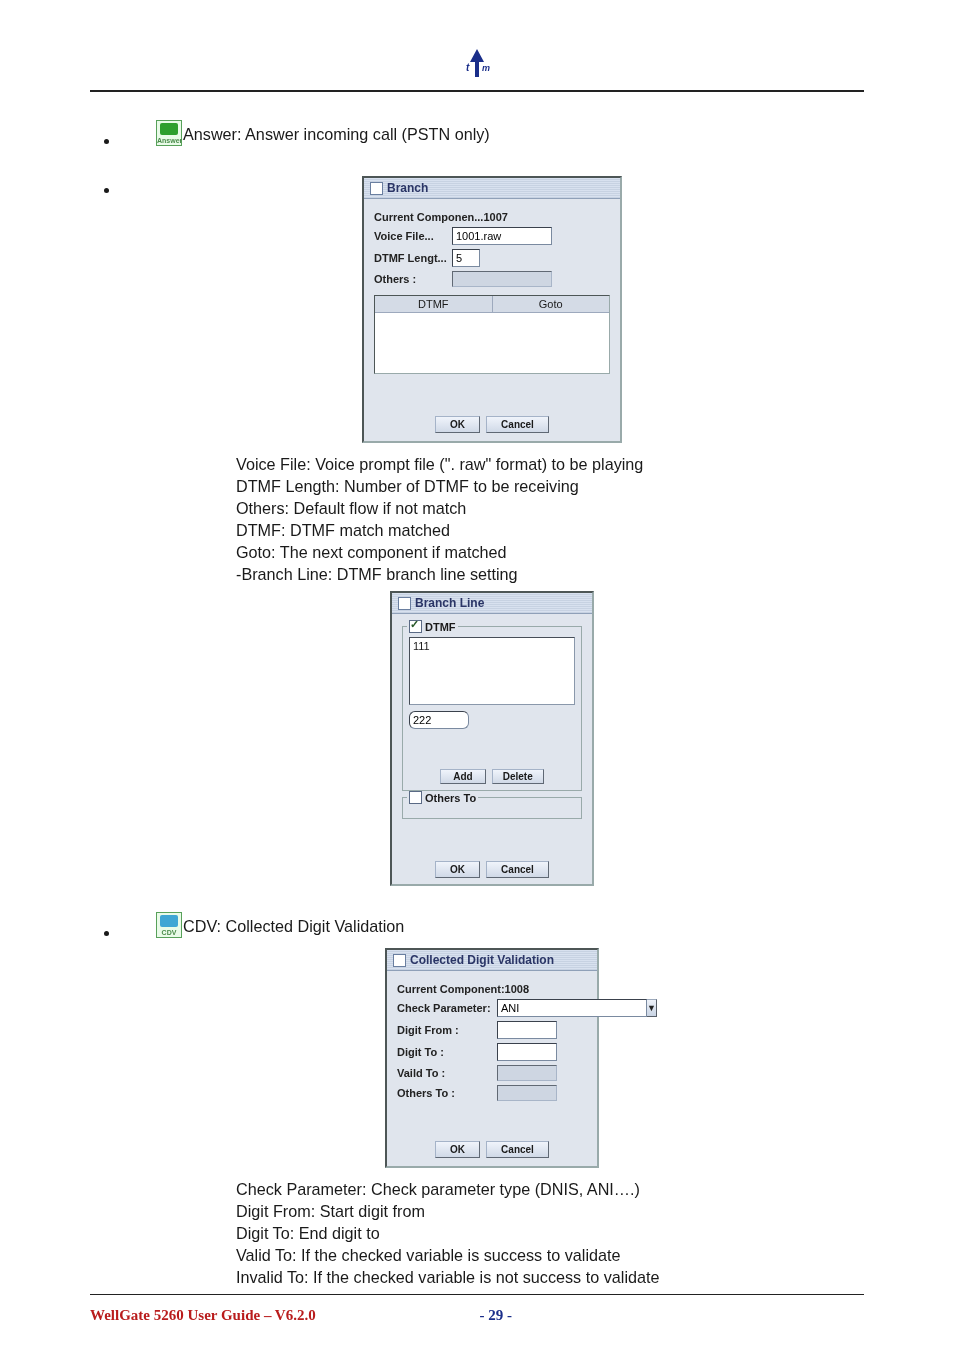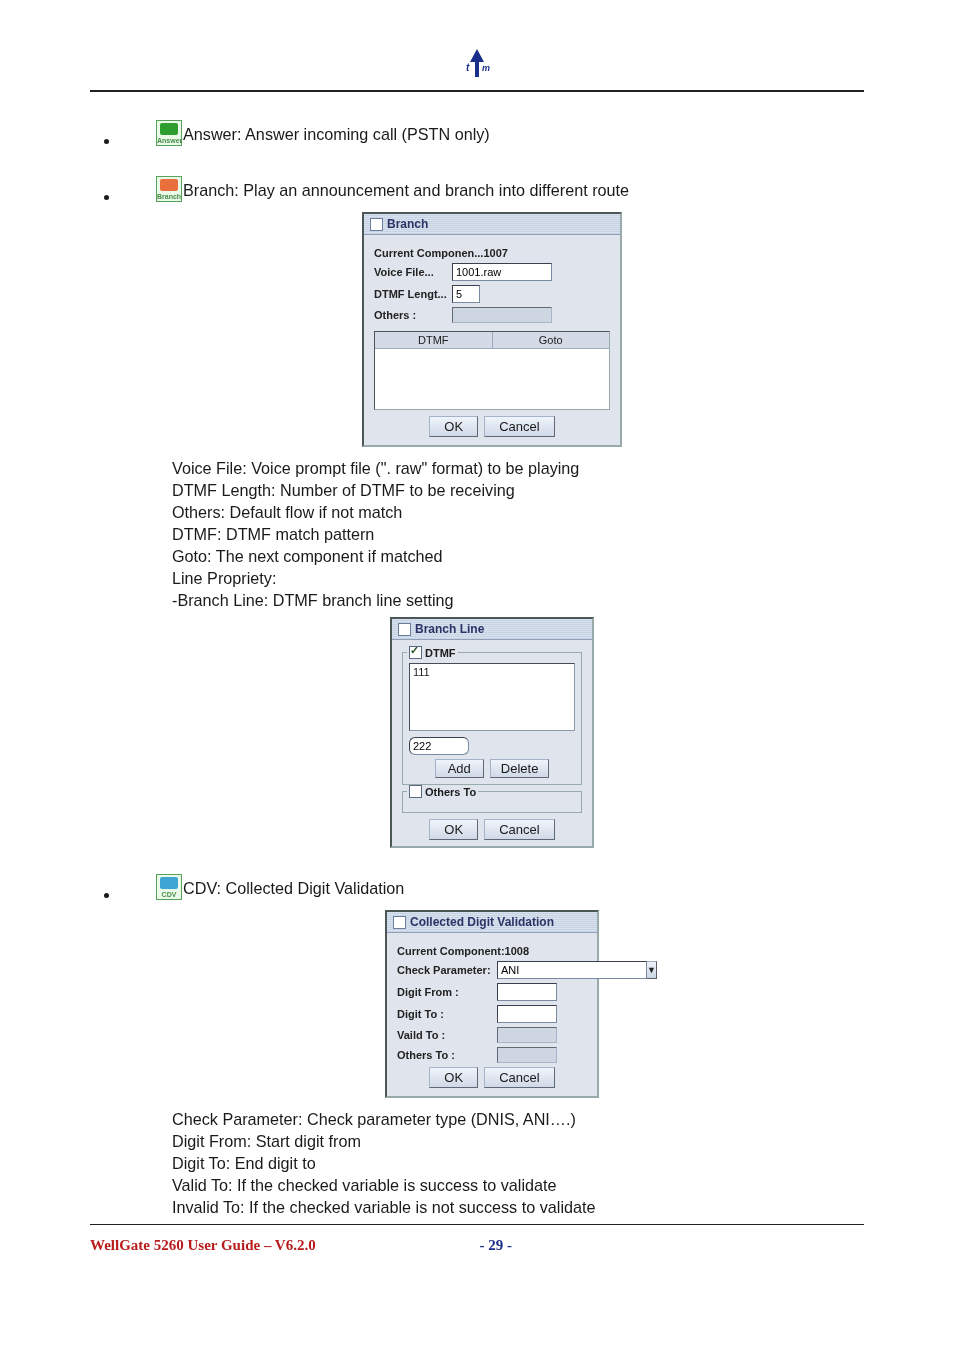--- a/index.html
+++ b/index.html
@@ -108,28 +108,28 @@
   .readonly-slot { background:#ced6e2; border:1.2px inset #a8b5c8; height:16px; box-sizing:border-box;}
   .gridbox {
     border:1.5px inset #9aa; background:#fff; margin:8px 0 6px 0;
   }
   .gridhead { display:flex; font-size:11px; background:#d4dbe6; border-bottom:1px solid #9da9bd;}
   .gridhead div { flex:1; text-align:center; padding:2px 0; border-right:1px solid #9da9bd;}
   .gridhead div:last-child { border-right:none;}
   .gridblank { height:60px; }
   .btnrow { display:flex; justify-content:center; gap:6px; margin-top:4px; }
   .btn {
-    font-size:13px; font-weight:normal; color:#1a1a1a;
+    font-size:10px; font-weight:bold; color:#1a1a1a;
     background:linear-gradient(#f0f4fb,#d0d9e7);
-    border:1.2px outset #a5b3c8; padding:2px 14px;
+    border:1.2px outset #a5b3c8; padding:2px 14px;margin-top:36px;
   }
 
   
   .desc-block {
-    margin-left:52px;
+    margin-left:116px;
     font-size:16.2px;
     line-height:22px;
     margin-top:8px;
   }
 
   
   .dlg2 { width:200px; }
   .grpbox {
     border:1.2px solid #9aa; margin:6px 4px; padding:4px 6px 6px 6px; position:relative;
   }
@@ -180,27 +180,20 @@
       <span class="item-line">
         <span class="ico answer">
           <span class="ico-top"></span>
           <span class="ico-inner">Answer</span>
         </span>
         <span class="item-text">Answer: Answer incoming call (PSTN only)</span>
       </span>
     </li>
 
     <li>
-      <span class="item-line">
-        <span class="ico branch">
-          <span class="ico-top"></span>
-          <span class="ico-inner">Branch</span>
-        </span>
-        <span class="item-text">Branch: Play an announcement and branch into different route</span>
-      </span>
 
       
       <div class="center-fig">
         <div class="dlg dlg1">
           <div class="dlg-titlebar">
             <span class="wicon"></span>
             <span>Branch</span>
           </div>
           <div class="dlg-body">
             <div class="formrow">
@@ -231,23 +224,22 @@
               <button class="btn">Cancel</button>
             </div>
           </div>
         </div>
       </div>
 
       <div class="desc-block">
         <div>Voice File: Voice prompt file (". raw" format) to be playing</div>
         <div>DTMF Length: Number of DTMF to be receiving</div>
         <div>Others: Default flow if not match</div>
-        <div>DTMF: DTMF match pattern</div>
+        <div>DTMF: DTMF match matched</div>
         <div>Goto: The next component if matched</div>
-        <div>Line Propriety:</div>
         <div> -Branch Line: DTMF branch line setting</div>
       </div>
 
       
       <div class="center-fig">
         <div class="dlg dlg2">
           <div class="dlg-titlebar">
             <span class="wicon"></span>
             <span>Branch Line</span>
           </div>

